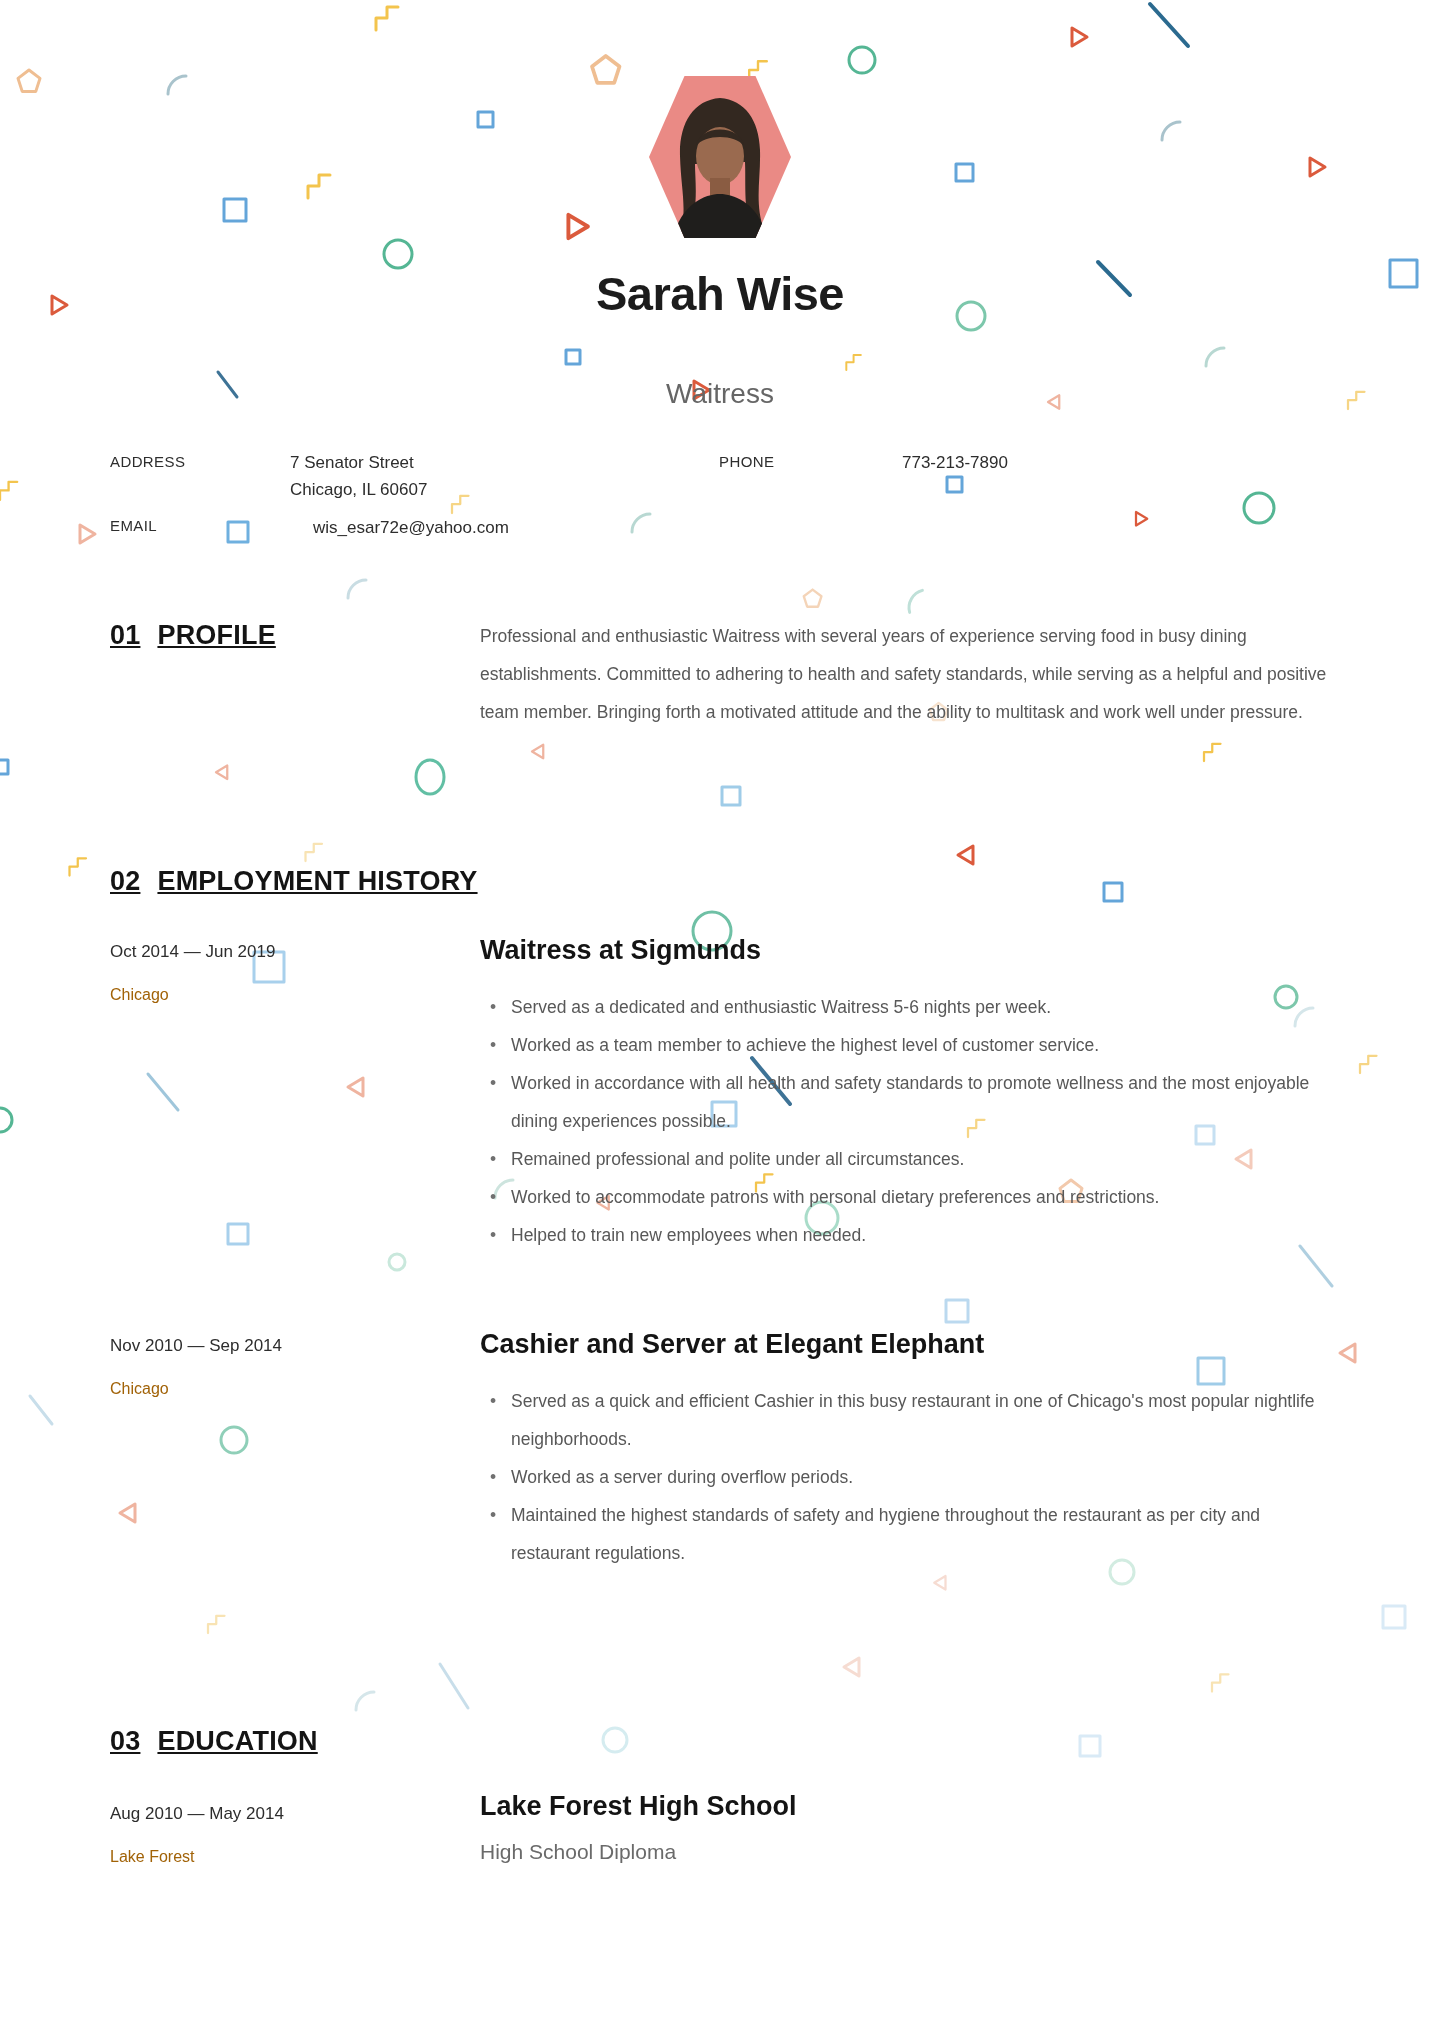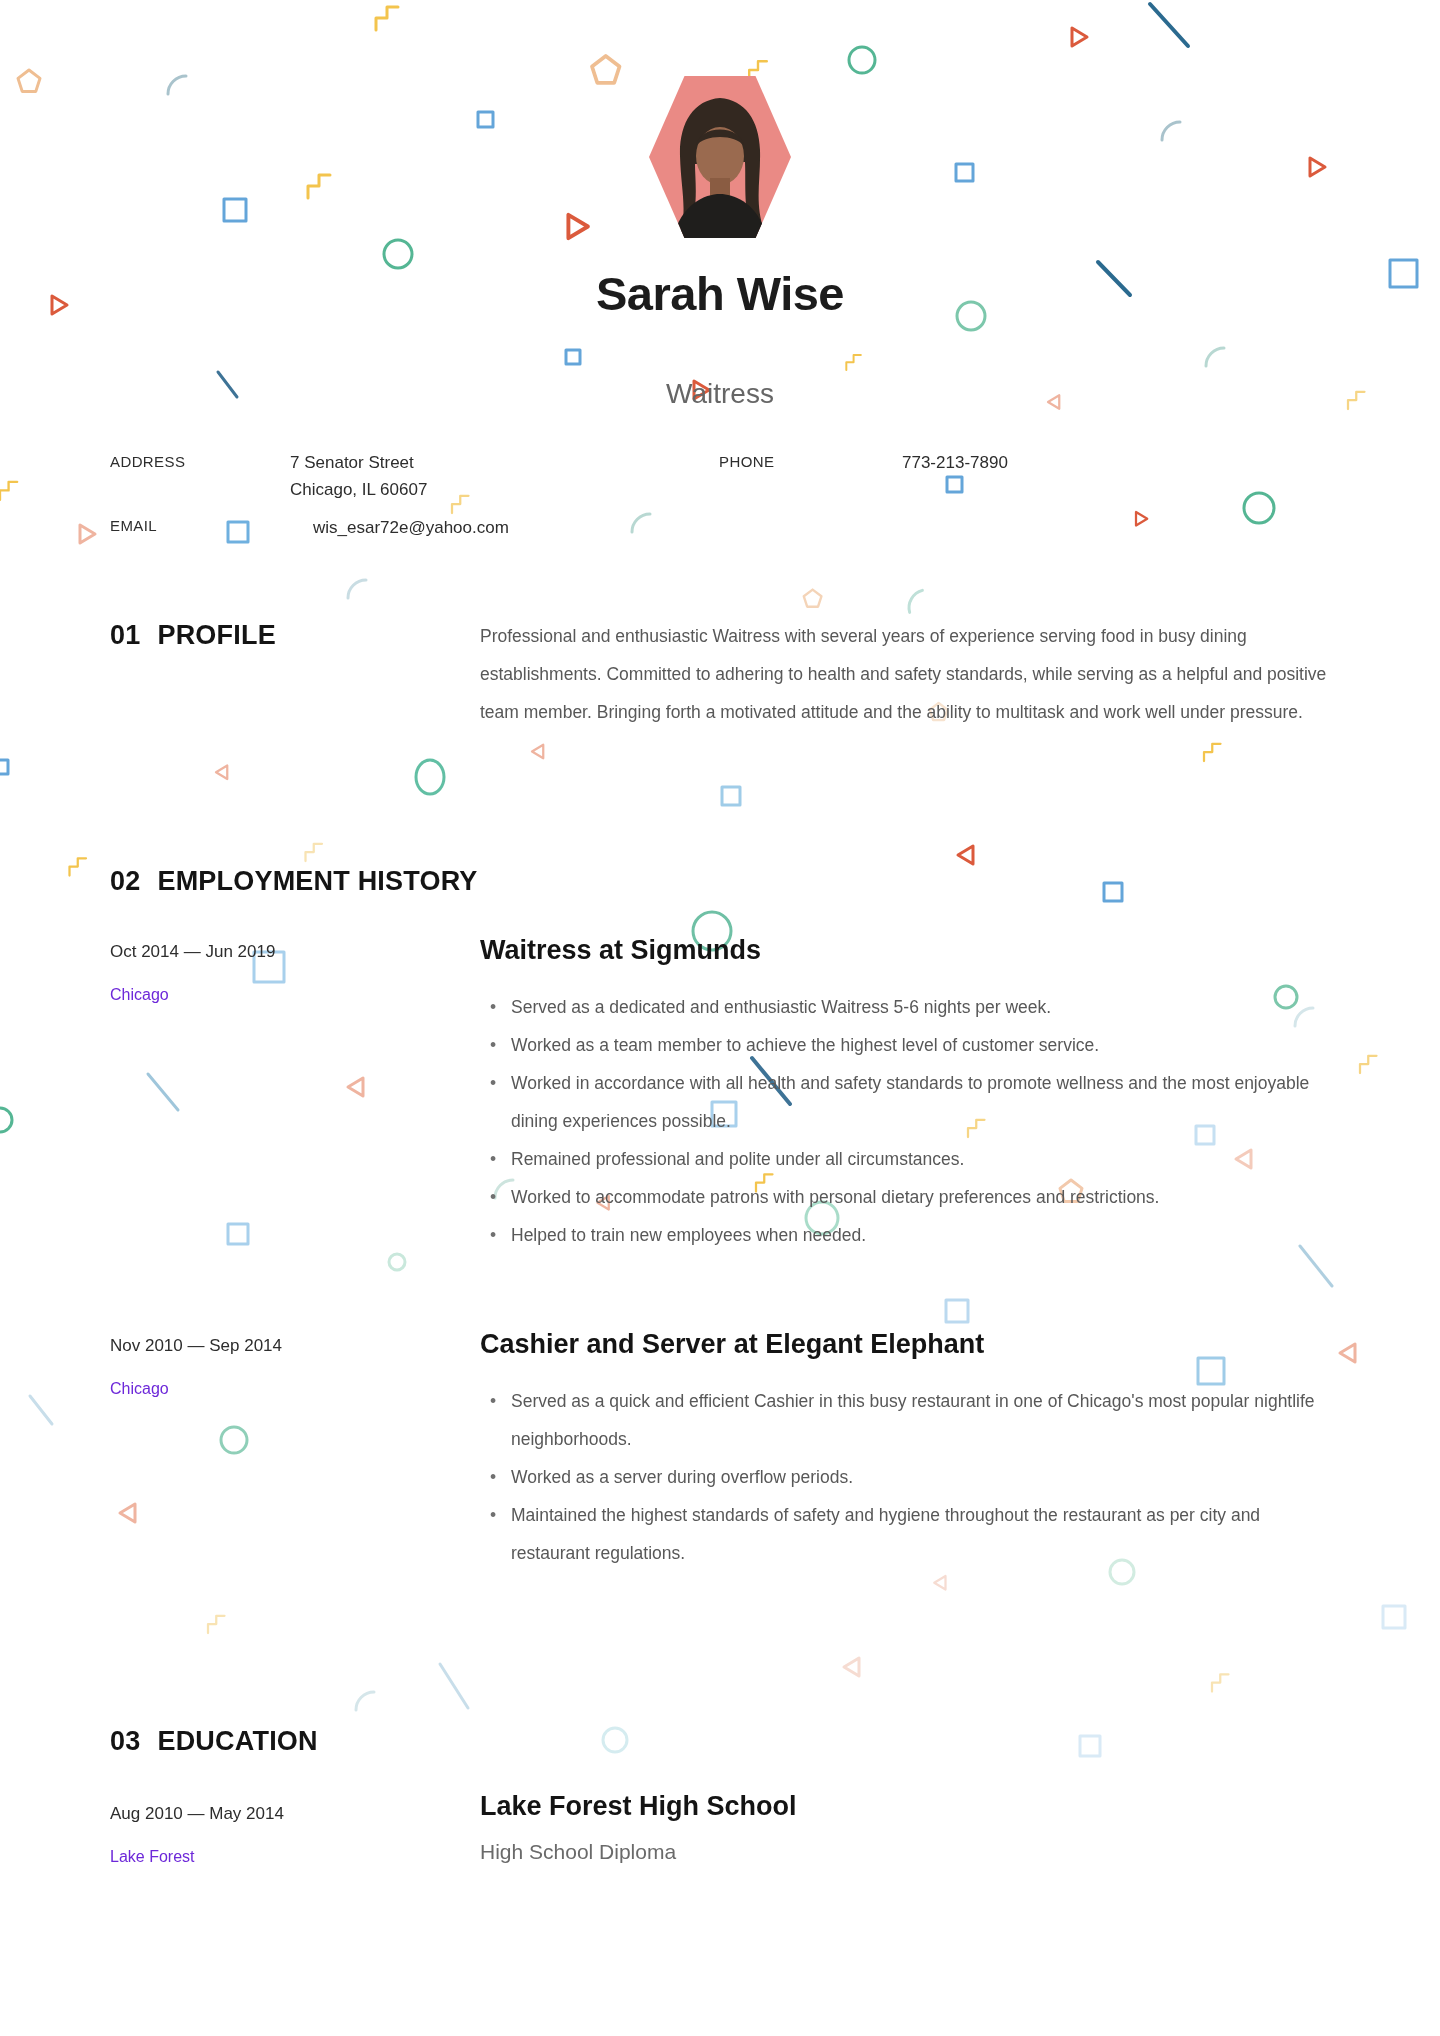--- a/index.html
+++ b/index.html
@@ -21,31 +21,31 @@
   .person-title {
     position:absolute; left:0; top:342px; width:100%; text-align:center;
     font-size:28px; font-weight:400; color:#666666;margin-top:36px;
   }
 
   .clabel { position:absolute; font-size:15px; letter-spacing:0.4px; color:#2d2d2d; }
   .cvalue { position:absolute; font-size:17px; line-height:27px; color:#2d2d2d; }
 
   .sec-heading {
     position:absolute; display:flex; gap:17px;
-    font-size:27px; font-weight:700; color:#141414; letter-spacing:0.2px;
+    font-size:27px; font-weight:700; color:#141414; letter-spacing:0.2px;text-decoration:underline;
   }
 
   .profile-text {
     position:absolute; left:480px; top:617px; width:862px;
     font-size:17.5px; line-height:38px; color:#585858;
   }
 
   .entry-left { position:absolute; left:110px; width:340px; }
   .entry-left .dates { font-size:17px; color:#2d2d2d; }
-  .entry-left .loc { margin-top:24px; font-size:16px; color:#6d28d9; }
+  .entry-left .loc { margin-top:24px; font-size:16px; color:#a16207; }
 
   .entry-right { position:absolute; left:480px; width:862px; }
   .entry-title { font-size:27px; font-weight:700; color:#141414; line-height:36px; }
   .degree { margin-top:16px; font-size:21px; color:#6a6a6a; }
 
   ul.bullets { margin:20px 0 0 0; padding:0; list-style:none;
     font-size:17.5px; line-height:38px; color:#585858; }
   ul.bullets li { position:relative; padding-left:31px; }
   ul.bullets li::before { content:"•"; position:absolute; left:10px; top:0; color:#707070; }
 </style>

